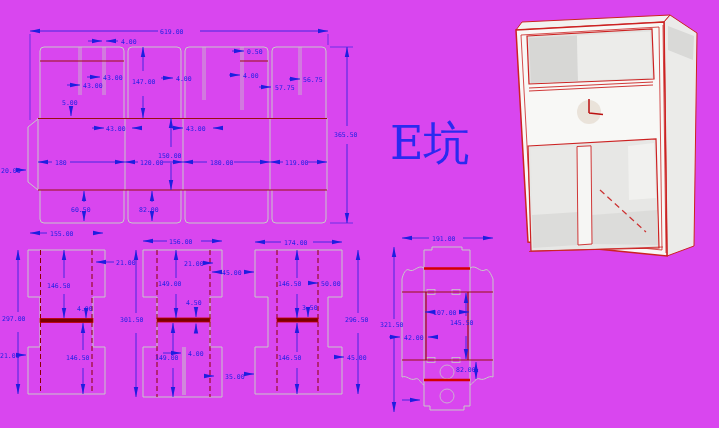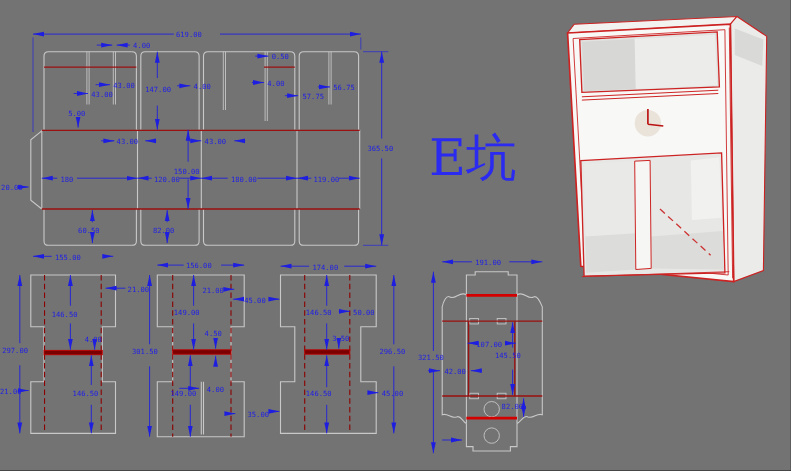--- a/index.html
+++ b/index.html
@@ -1,16 +1,16 @@
 <!DOCTYPE html>
 <html><head>
 <meta charset="utf-8">
 <style>
   html,body{margin:0;padding:0;background:#000;}
-  .stage{position:relative;width:719px;height:428px;background:#737373;overflow:hidden;
+  .stage{position:relative;width:719px;height:428px;background:#d946ef;overflow:hidden;
          font-family:"DejaVu Sans Mono",monospace;}
   svg text{font-family:"DejaVu Sans Mono",monospace;font-size:6.5px;fill:#2121e6;}
   svg text.title{font-family:"DejaVu Serif",serif;font-size:46px;fill:#2a2af0;}
   .cut{stroke:#c8c8c8;stroke-width:1;fill:none;}
   .cutthin{stroke:#c8c8c8;stroke-width:.8;fill:none;}
   .crease{stroke:#9b1010;stroke-width:1.2;fill:none;}
   .creasedash{stroke:#8b0000;stroke-width:1;fill:none;stroke-dasharray:5,3;}
   .hot{stroke:#d40000;stroke-width:2.5;fill:none;}
   .dim{stroke:#1e1ee0;stroke-width:.8;fill:none;}
   .ext{stroke:#1e1ee0;stroke-width:.6;fill:none;}

